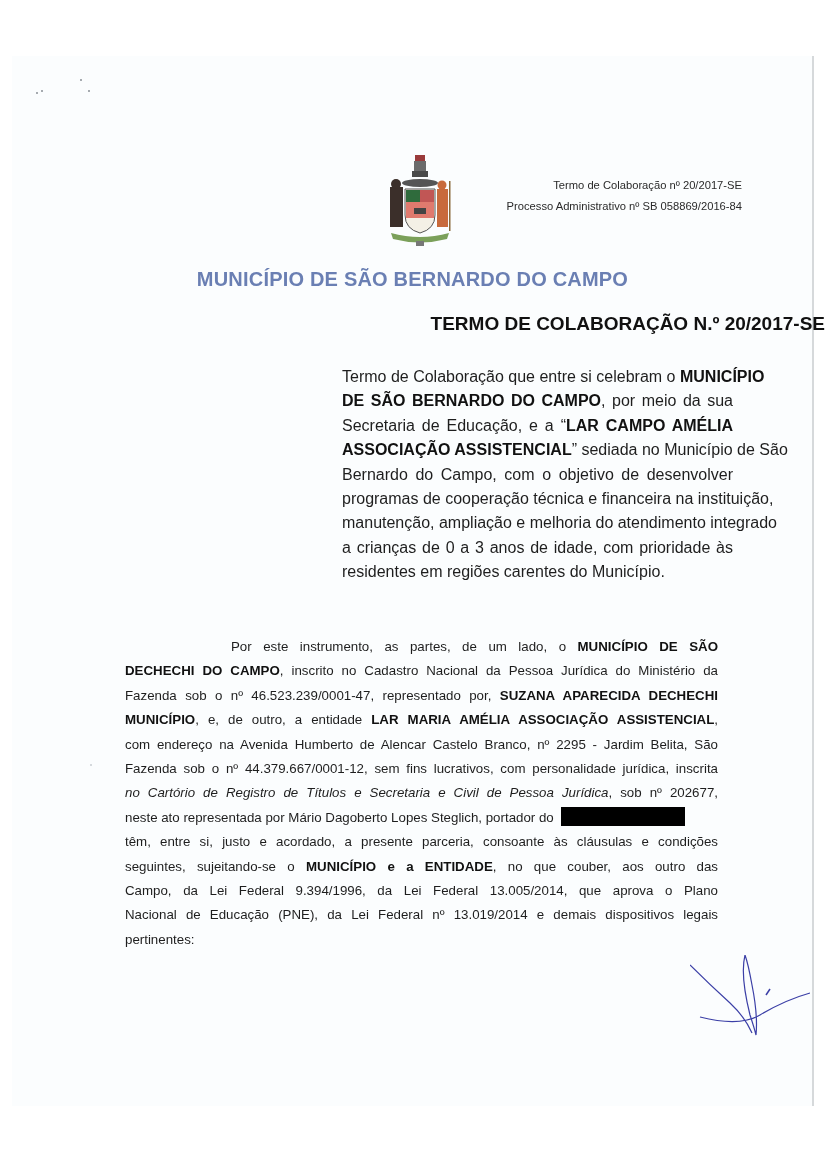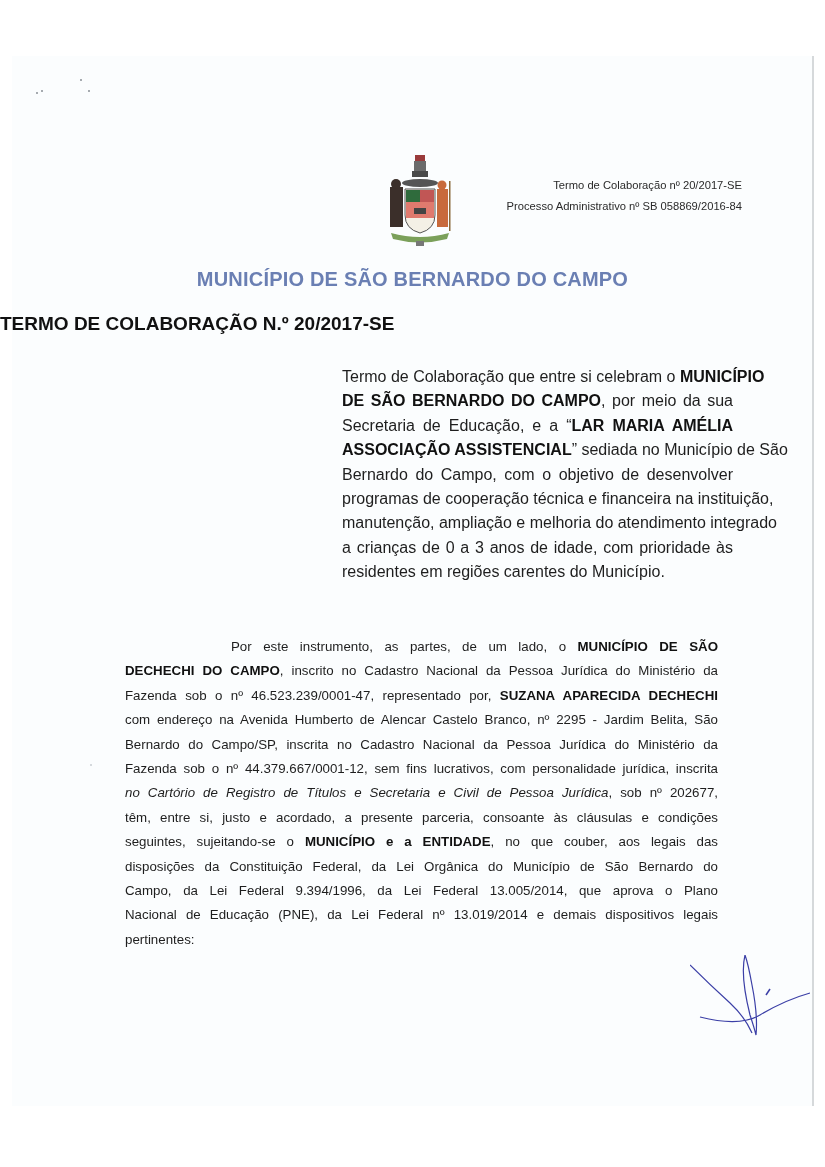--- a/index.html
+++ b/index.html
@@ -26,21 +26,21 @@
   .coat {
     position: absolute; left: 385px; top: 153px; width: 70px; height: 95px;
   }
   .municipio {
     position: absolute; left: 0; width: 825px; top: 268px;
     text-align: center; font-size: 20px; font-weight: bold;
     letter-spacing: 0.2px;
   }
   .title {
     position: absolute; left: 0; width: 825px; top: 313px;
-    text-align: left; font-size: 19px; font-weight: bold; color: #111;
+    text-align: right; font-size: 19px; font-weight: bold; color: #111;
   }
   .ementa {
     position: absolute; left: 342px; width: 391px; top: 365px;
     font-size: 16px; line-height: 24.4px; text-align: justify;
     text-align-last: left;
   }
   .body-text {
     position: absolute; left: 125px; width: 593px; top: 608px;
     font-size: 13.3px; line-height: 24.4px; text-align: justify; margin-top: 27px;
   }
@@ -94,40 +94,40 @@
   <rect x="31" y="88" width="8" height="5" fill="#777"></rect>
 </svg>
 
 <div class="municipio" style="color:#6a7fb3;">MUNICÍPIO DE SÃO BERNARDO DO CAMPO</div>
 
 <div class="title">TERMO DE COLABORAÇÃO N.º 20/2017-SE</div>
 
 <div class="ementa">
   <span class="line"><span>Termo de Colaboração que entre si celebram o </span><b>MUNICÍPIO</b></span>
   <span class="line"><b>DE SÃO BERNARDO DO CAMPO</b><span>, por meio da sua</span></span>
-  <span class="line"><span>Secretaria de Educação, e a “</span><b>LAR MARIA AMÉLIA</b></span>
+  <span class="line"><span>Secretaria de Educação, e a “</span><b>LAR CAMPO AMÉLIA</b></span>
   <span class="line"><b>ASSOCIAÇÃO ASSISTENCIAL</b><span>” sediada no Município de São</span></span>
   <span class="line">Bernardo do Campo, com o objetivo de desenvolver</span>
   <span class="line">programas de cooperação técnica e financeira na instituição,</span>
   <span class="line">manutenção, ampliação e melhoria do atendimento integrado</span>
   <span class="line">a crianças de 0 a 3 anos de idade, com prioridade às</span>
   <span class="line last">residentes em regiões carentes do Município.</span>
 </div>
 
 <div class="body-text">
   <span class="line" style="padding-left:106px;"><span>Por este instrumento, as partes, de um lado, o </span><b>MUNICÍPIO DE SÃO</b></span>
   <span class="line"><b>DECHECHI DO CAMPO</b><span>, inscrito no Cadastro Nacional da Pessoa Jurídica do Ministério da</span></span>
   <span class="line"><span>Fazenda sob o nº 46.523.239/0001-47, representado por, </span><b>SUZANA APARECIDA DECHECHI</b></span>
+  <span class="line"><b>MUNICÍPIO</b><span>, e, de outro, a  entidade </span><b>LAR MARIA AMÉLIA ASSOCIAÇÃO ASSISTENCIAL</b><span>,</span></span>
   <span class="line">com endereço na Avenida Humberto de Alencar Castelo Branco, nº 2295 - Jardim Belita, São</span>
-  <span class="line">Bernardo do Campo/SP, inscrita no Cadastro Nacional da Pessoa Jurídica do Ministério da</span>
   <span class="line">Fazenda sob o nº 44.379.667/0001-12, sem fins lucrativos, com personalidade jurídica, inscrita</span>
   <span class="line"><i>no Cartório de Registro de Títulos e Secretaria e Civil de Pessoa Jurídica</i><span>, sob nº 202677,</span></span>
+  <span class="line" style="text-align-last:left;"><span>neste ato representada por Mário Dagoberto Lopes Steglich, portador do</span> <span class="redact" style="width:124px;margin-left:4px;"></span></span>
   <span class="line">têm, entre si, justo e acordado, a presente parceria, consoante às cláusulas e condições</span>
-  <span class="line"><span>seguintes, sujeitando-se o </span><b>MUNICÍPIO e a ENTIDADE</b><span>, no que couber, aos legais das</span></span>
-  <span class="line">disposições da Constituição Federal, da Lei Orgânica do Município de São Bernardo do</span>
+  <span class="line"><span>seguintes, sujeitando-se o </span><b>MUNICÍPIO e a ENTIDADE</b><span>, no que couber, aos outro das</span></span>
   <span class="line">Campo, da Lei Federal 9.394/1996, da Lei Federal 13.005/2014,  que   aprova o Plano</span>
   <span class="line">Nacional de Educação (PNE), da Lei Federal nº 13.019/2014 e demais dispositivos legais</span>
   <span class="line last">pertinentes:</span>
 </div>
 
 <svg class="signature" viewBox="0 0 125 90">
   <path d="M0 10 Q20 30 40 48 Q55 62 62 78" fill="none" stroke="#3b3fa6" stroke-width="1.2"></path>
   <path d="M55 0 Q50 20 60 60 Q64 72 66 80 Q68 60 62 30 Q58 8 55 0" fill="none" stroke="#3b3fa6" stroke-width="1.2"></path>
   <path d="M10 62 Q50 72 70 60 Q95 45 120 38" fill="none" stroke="#3b3fa6" stroke-width="1.2"></path>
   <path d="M76 40 L80 34" fill="none" stroke="#3b3fa6" stroke-width="1.5"></path>

